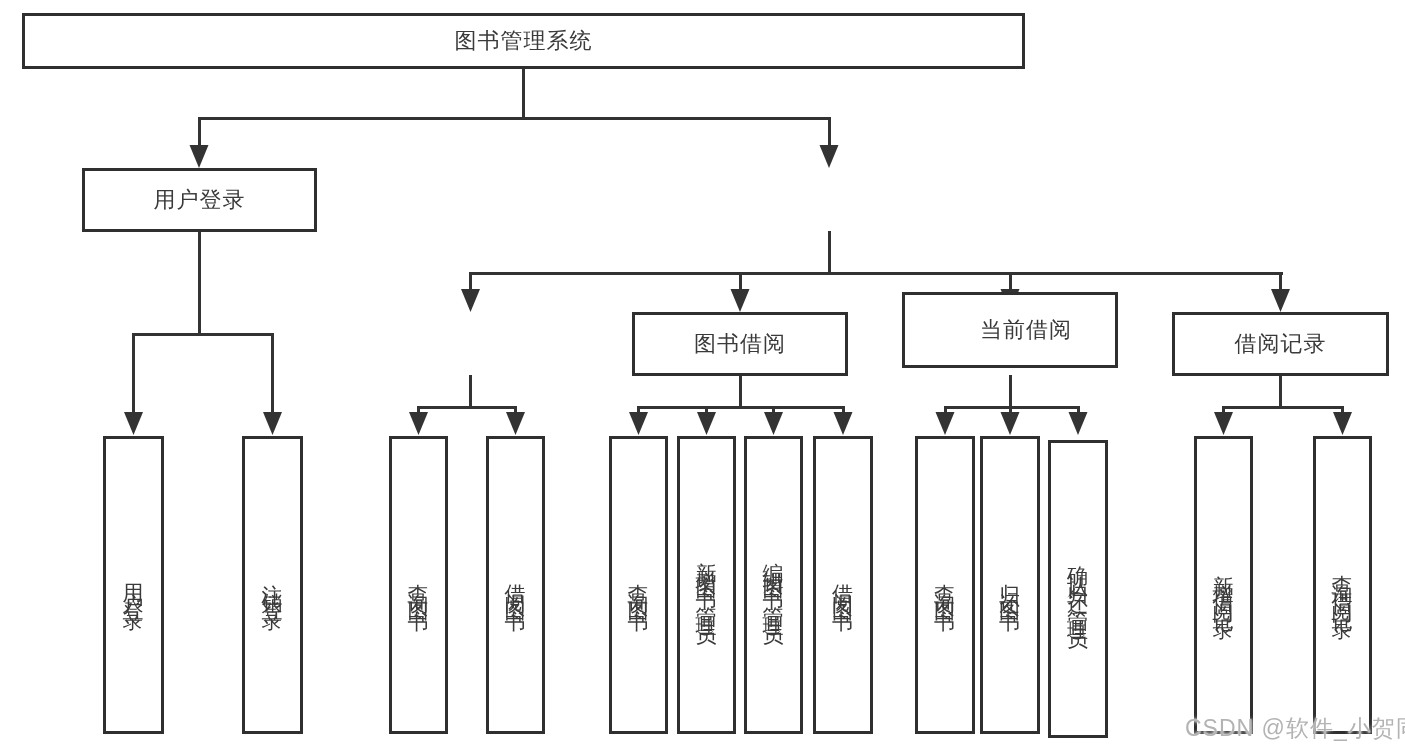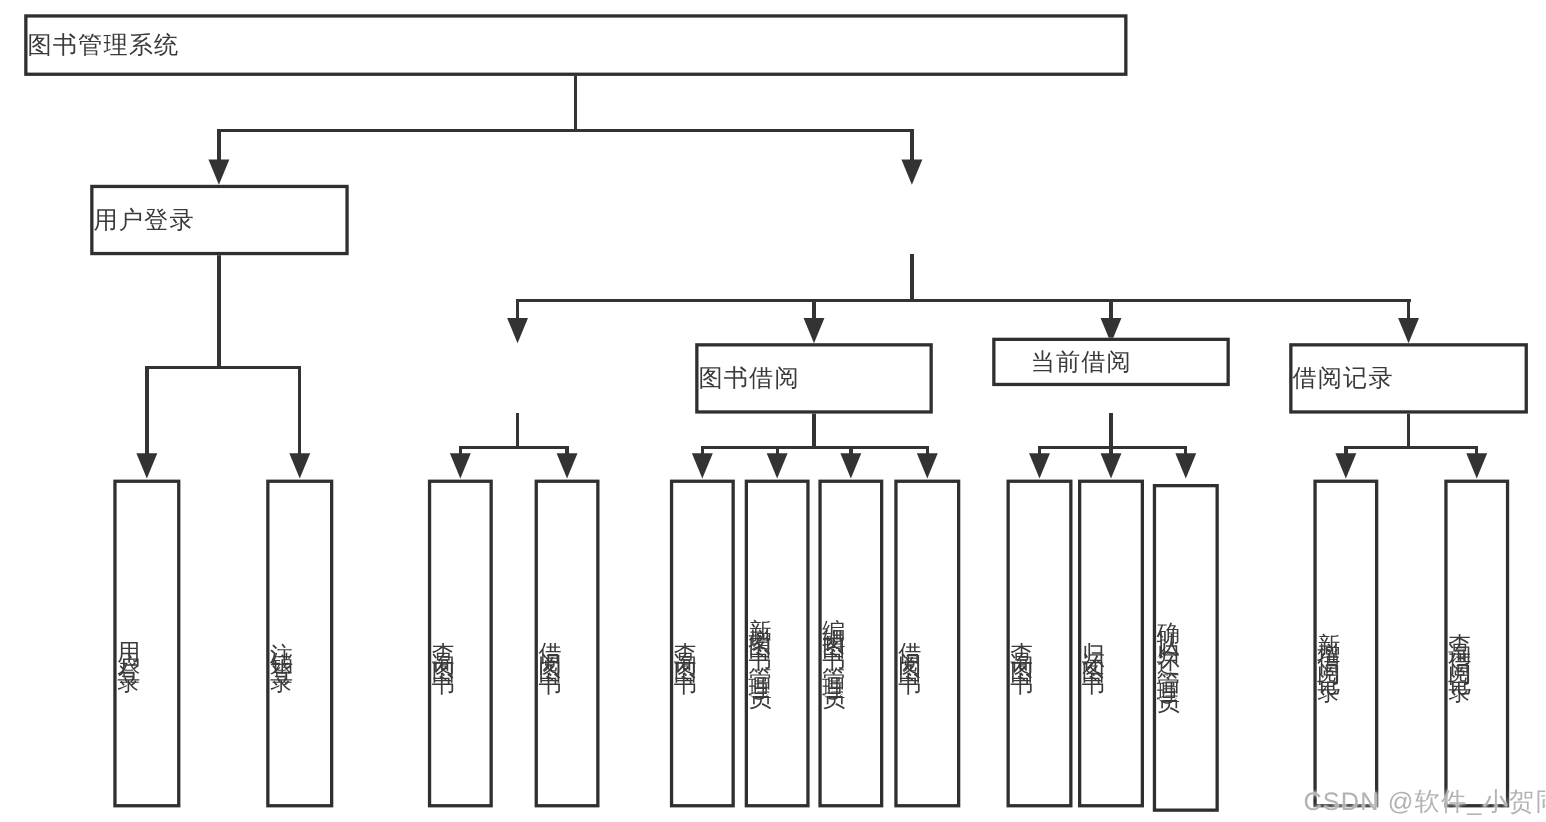--- a/index.html
+++ b/index.html
@@ -17,21 +17,21 @@
     width: 1405px; height: 747px;
     z-index: 1;
   }
   .node {
     position: absolute;
     background: #ffffff;
     border: 3px solid #2f2f2f;
     box-sizing: border-box;
     display: flex;
     align-items: center;
-    justify-content: flex-start;
+    justify-content: center;
     color: #3a3a3a;
     z-index: 2;
   }
   .h-node { font-size: 22px; letter-spacing: 1px; }
   .v-node span {
     writing-mode: vertical-rl;
     text-orientation: mixed;
     font-size: 21px;
     letter-spacing: 9px;
     line-height: 1.0;
@@ -101,21 +101,21 @@
     <span>图书管理系统</span>
   </div>
 
   <div class="node h-node" style="left:82px; top:168px; width:235px; height:64px;">
     <span>用户登录</span>
   </div>
 
   <div class="node h-node" style="left:632px; top:312px; width:216px; height:64px;">
     <span>图书借阅</span>
   </div>
-  <div class="node h-node" style="left:902px; top:307px; width:216px; height:44px;padding-left:32px;">
+  <div class="node h-node" style="left:902px; top:292px; width:216px; height:76px;padding-left:32px;">
     <span>当前借阅</span>
   </div>
   <div class="node h-node" style="left:1172px; top:312px; width:217px; height:64px;">
     <span>借阅记录</span>
   </div>
 
   <div class="node v-node" style="left:103px; top:436px; width:61px; height:298px;">
     <span>用户登录</span>
   </div>
   <div class="node v-node" style="left:242px; top:436px; width:61px; height:298px;">

